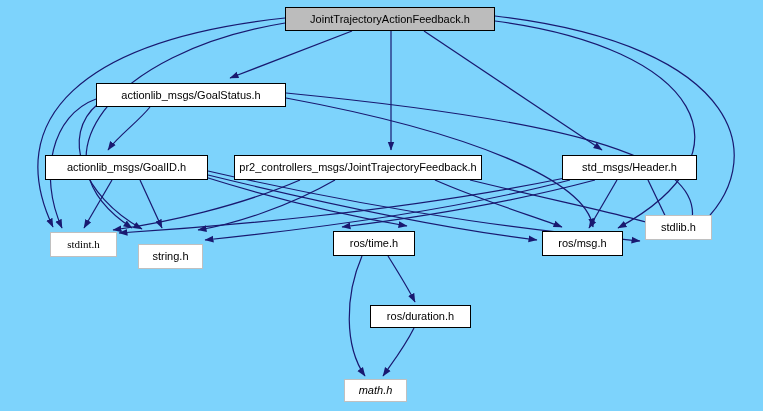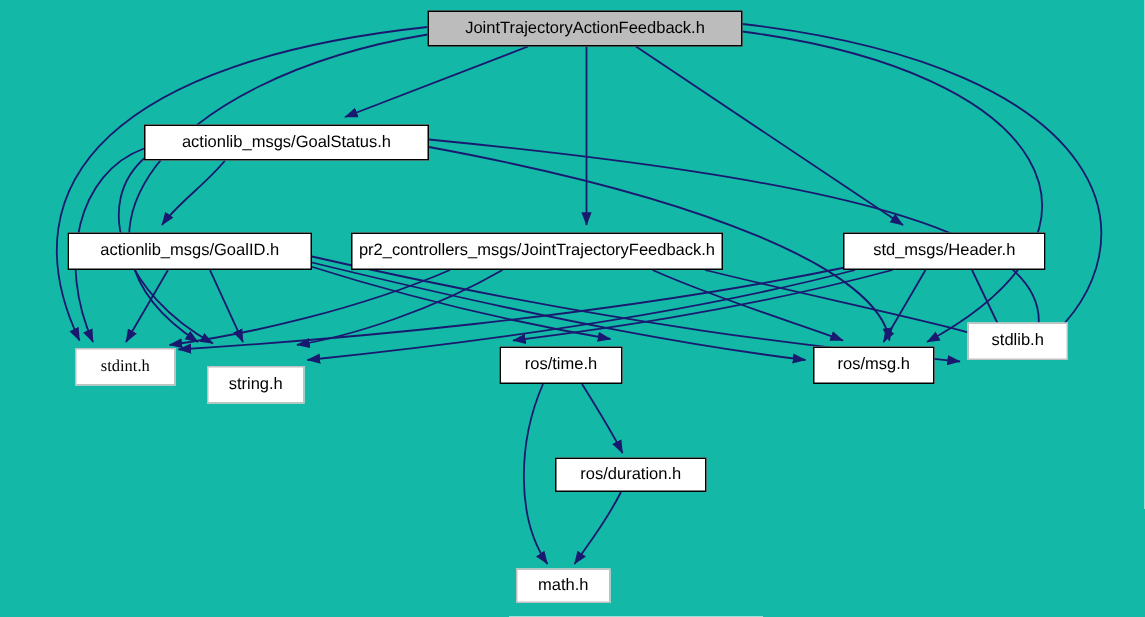--- a/index.html
+++ b/index.html
@@ -1,19 +1,19 @@
 <!DOCTYPE html>
 <html><head>
 <meta charset="utf-8">
 <style>
   html,body{margin:0;padding:0;background:#ffffff;}
   #canvas{
     position:relative;
     width:763px;height:411px;
-    background:#14b8a6;
+    background:#7dd3fc;
     font-family:"Liberation Sans", sans-serif;
     overflow:hidden;
   }
   #edge-layer{position:absolute;left:0;top:0;width:763px;height:411px;}
   .node{
     position:absolute;
     box-sizing:border-box;
     display:flex;align-items:center;justify-content:center;
     background:#ffffff;
     border:1px solid #000000;
@@ -87,14 +87,14 @@
   <div class="node external" style="left: 138px; top: 232px; width: 65px; height: 25px; margin-top: 12px;">string.h</div>
 
   <div class="node" style="left: 333px; top: 231px; width: 82px; height: 25px;">ros/time.h</div>
 
   <div class="node" style="left: 542px; top: 231px; width: 81px; height: 25px;">ros/msg.h</div>
 
   <div class="node external" style="left: 645px; top: 215px; width: 67px; height: 25px;">stdlib.h</div>
 
   <div class="node" style="left: 370px; top: 305px; width: 101px; height: 23px;">ros/duration.h</div>
 
-  <div class="node external" style="left: 344px; top: 379px; width: 63px; height: 23px;">math.h</div>
+  <div class="node external" style="left: 344px; top: 379px; width: 63px; height: 23px; font-style: italic;">math.h</div>
 </div>
 
 </body></html>

